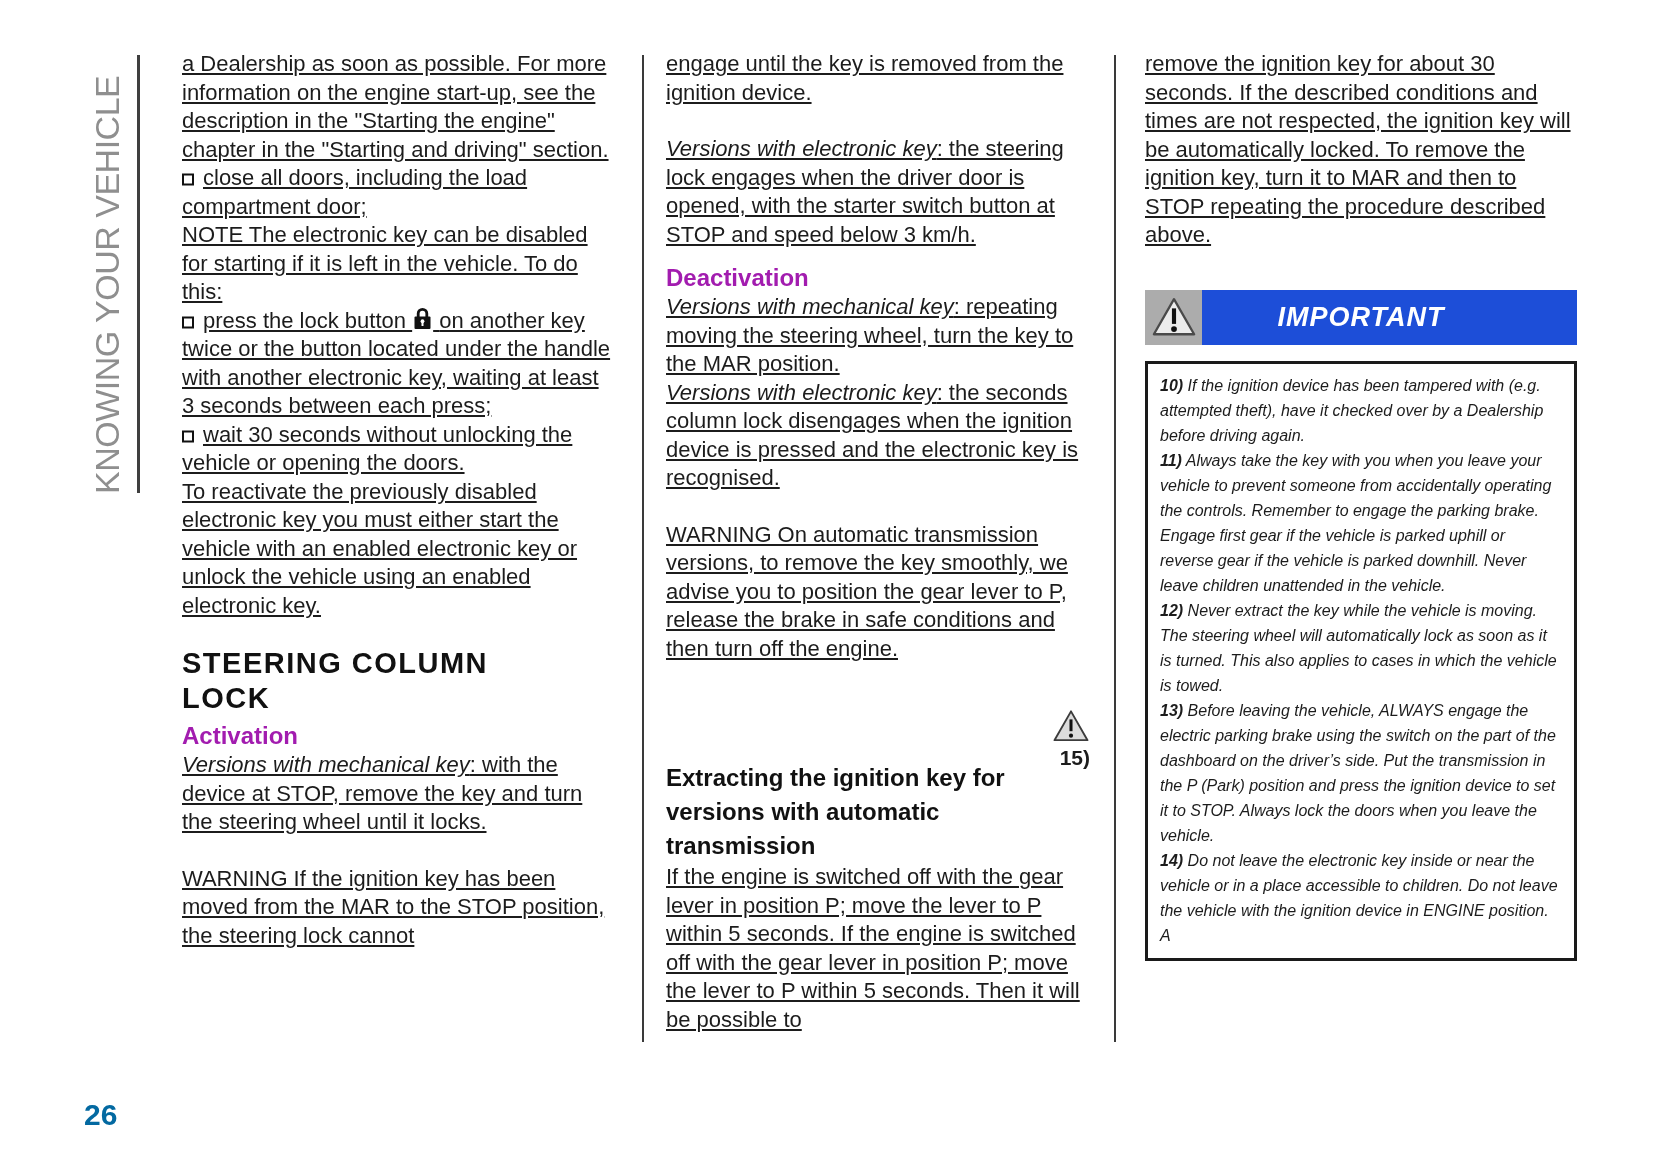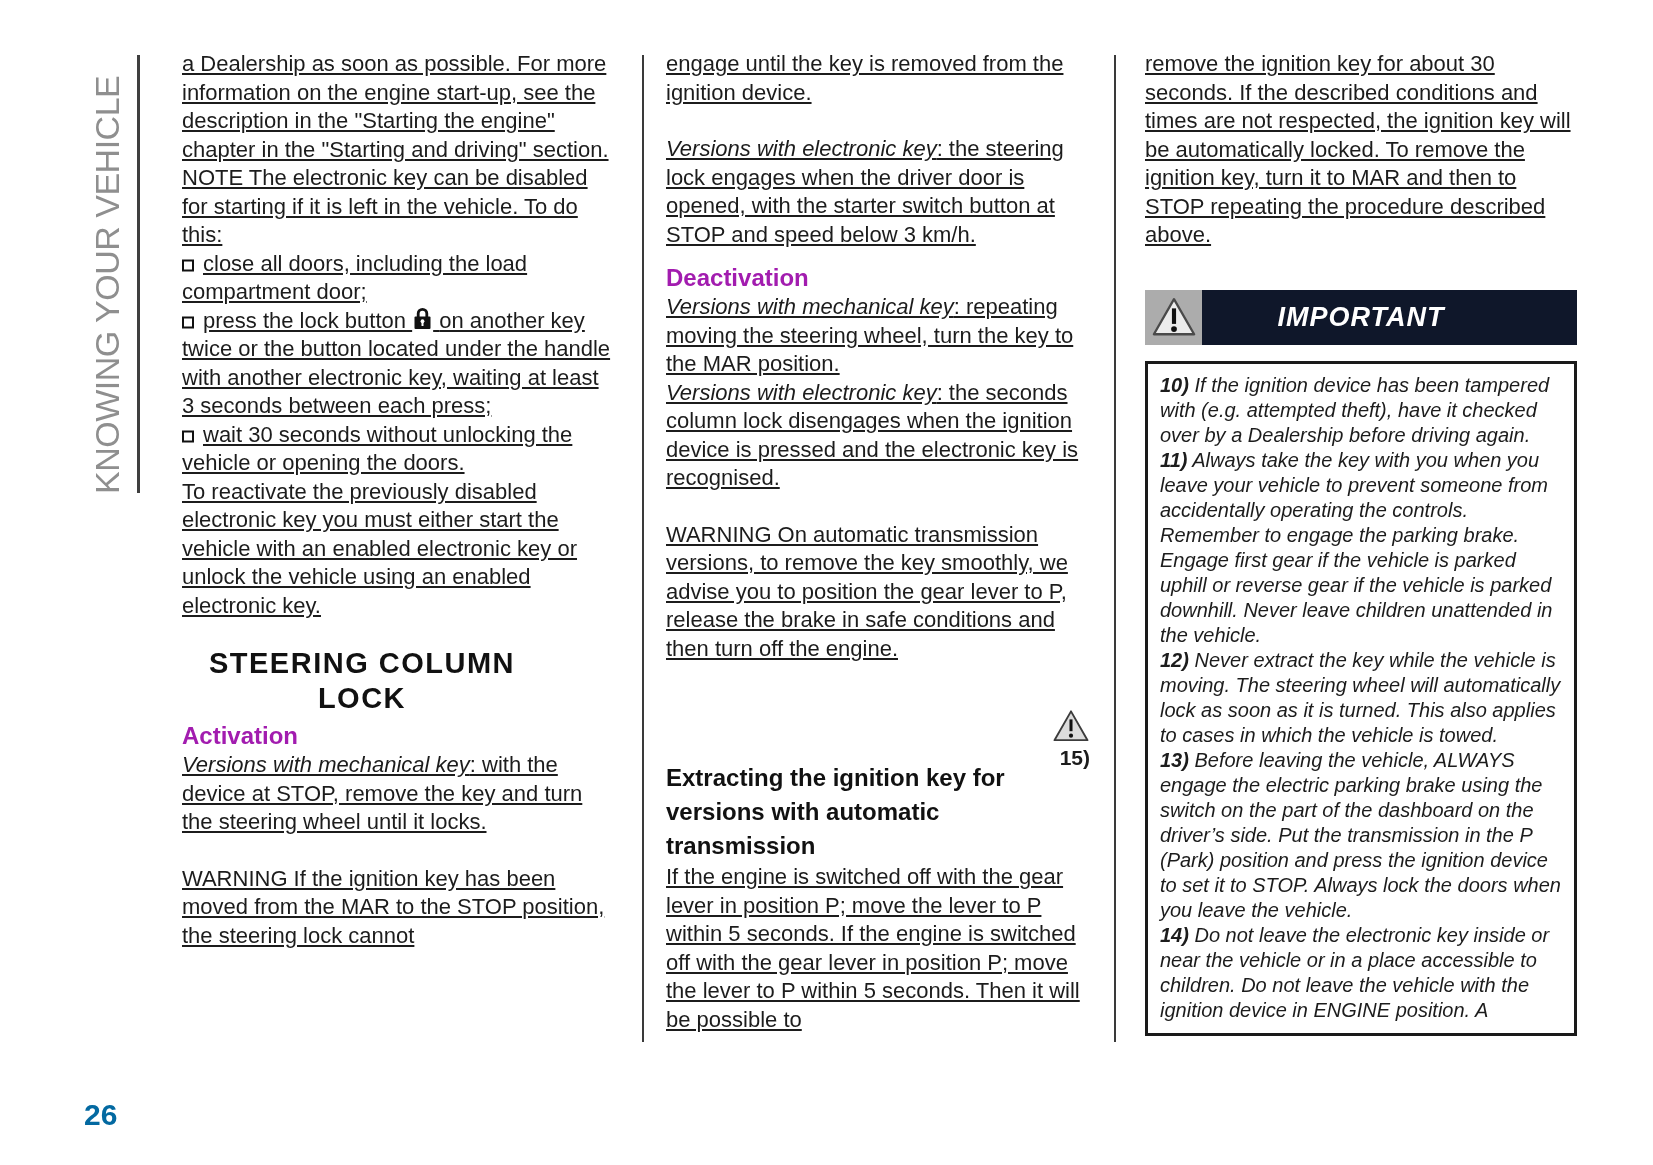--- a/index.html
+++ b/index.html
@@ -22,69 +22,69 @@
   
   .col { position:absolute; top:50px; }
   .col1 { left:182px; width:432px; }
   .col2 { left:666px; width:424px; }
   .col3 { left:1145px; width:432px; }
   p.body { font-size:22px; line-height:28.5px;text-decoration:underline; }
   .gap-top { margin-top:28px; }
   .it { font-style:italic; }
   h2.section {
     font-size:29px; font-weight:bold; letter-spacing:1.5px; line-height:35px;
-    color:#111; margin-top:26px; max-width:360px;text-align:center;
+    color:#111; margin-top:26px; max-width:360px;
   }
   h3.sub { font-size:24px; font-weight:bold; line-height:30px; margin-top:5px; color:#a21caf; }
   h3.sub2 { font-size:24px; font-weight:bold; line-height:34px; margin-top:12px; max-width:350px; color:#111; }
   h3.deact { margin-top:14px; }
   
   .sq {
     display:inline-block; width:12px; height:12px; border:2.5px solid #111;
     margin-right:9px; transform:translateY(0.5px);
   }
   
   .lock-icon svg { vertical-align:-3px; }
   
   .footnote-ref { margin-top:46px; display:flex; align-items:flex-end; height:40px;flex-direction:column; }
   .ref-num { font-size:21px; font-weight:bold; margin-left:10px; line-height:22px; }
   
   .important-banner {
-    position:relative; margin-top:40px; height:55px; background:#0f172a;
+    position:relative; margin-top:40px; height:55px; background:#1d4ed8;
     display:flex; align-items:center; justify-content:center;
   }
   .tri-tile {
     position:absolute; left:0; top:0; width:57px; height:55px; background:#acacac;
     display:flex; align-items:center; justify-content:center;
   }
   .imp-label { font-size:27px; font-weight:bold; font-style:italic; color:#ffffff; letter-spacing:1px; }
   
   .imp-box {
     margin-top:16px; border:3px solid #1a1a1a; background:#ffffff;
-    padding:9px 12px 10px 12px; font-style:italic; font-size:20px; line-height:25px; color:#1c1c1c;
+    padding:9px 12px 10px 12px; font-style:italic; font-size:16px; line-height:25px; color:#1c1c1c;
   }
   .note-num { font-weight:bold; }
   
   .page-num { position:absolute; left:84px; top:1098px; font-size:30px; font-weight:bold; color:#0369a1; }
 </style>
 </head>
 <body>
 
 <div class="page">
 
   <div class="sidebar-text">KNOWING YOUR VEHICLE</div>
   <div class="sidebar-rule"></div>
 
   <div class="divider d1"></div>
   <div class="divider d2"></div>
 
   <div class="col col1">
     <p class="body">a Dealership as soon as possible. For more information on the engine start-up, see the description in the "Starting the engine" chapter in the "Starting and driving" section.</p>
+    <p class="body"><span class="sq"></span><span>close all doors, including the load compartment door;</span></p>
     <p class="body">NOTE The electronic key can be disabled for starting if it is left in the vehicle. To do this:</p>
-    <p class="body"><span class="sq"></span><span>close all doors, including the load compartment door;</span></p>
     <p class="body"><span class="sq"></span><span>press the lock button</span>
       <span class="lock-icon"><svg width="21" height="24" viewBox="0 0 21 24">
             <path d="M6.2 10 V6.6 a4.3 4.3 0 0 1 8.6 0 V10" fill="none" stroke="#111" stroke-width="2.8"></path>
             <rect x="2.5" y="9.5" width="16" height="12.5" rx="1" fill="#111"></rect>
             <circle cx="10.5" cy="14.2" r="1.9" fill="#fff"></circle>
             <rect x="9.5" y="14.8" width="2" height="4.2" fill="#fff"></rect>
           </svg></span>
       <span>on another key twice or the button located under the handle with another electronic key, waiting at least 3 seconds between each press;</span></p>
     <p class="body"><span class="sq"></span><span>wait 30 seconds without unlocking the vehicle or opening the doors.</span></p>
     <p class="body">To reactivate the previously disabled electronic key you must either start the vehicle with an enabled electronic key or unlock the vehicle using an enabled electronic key.</p>

